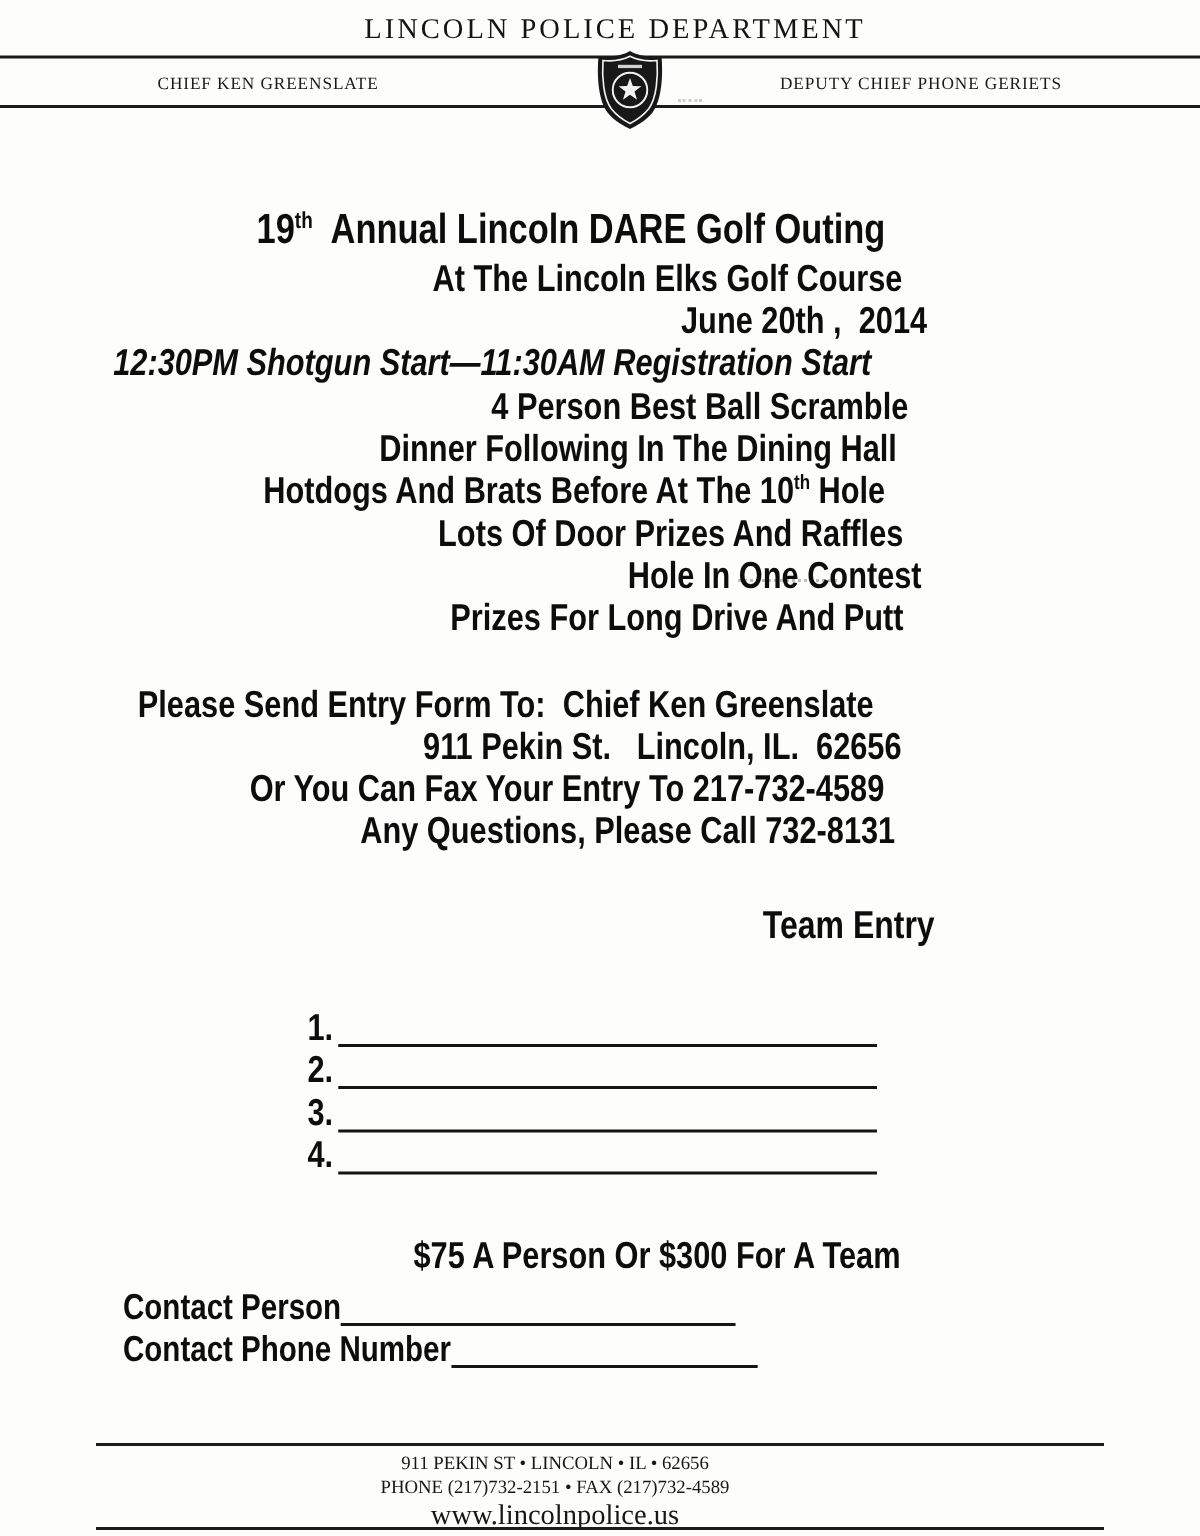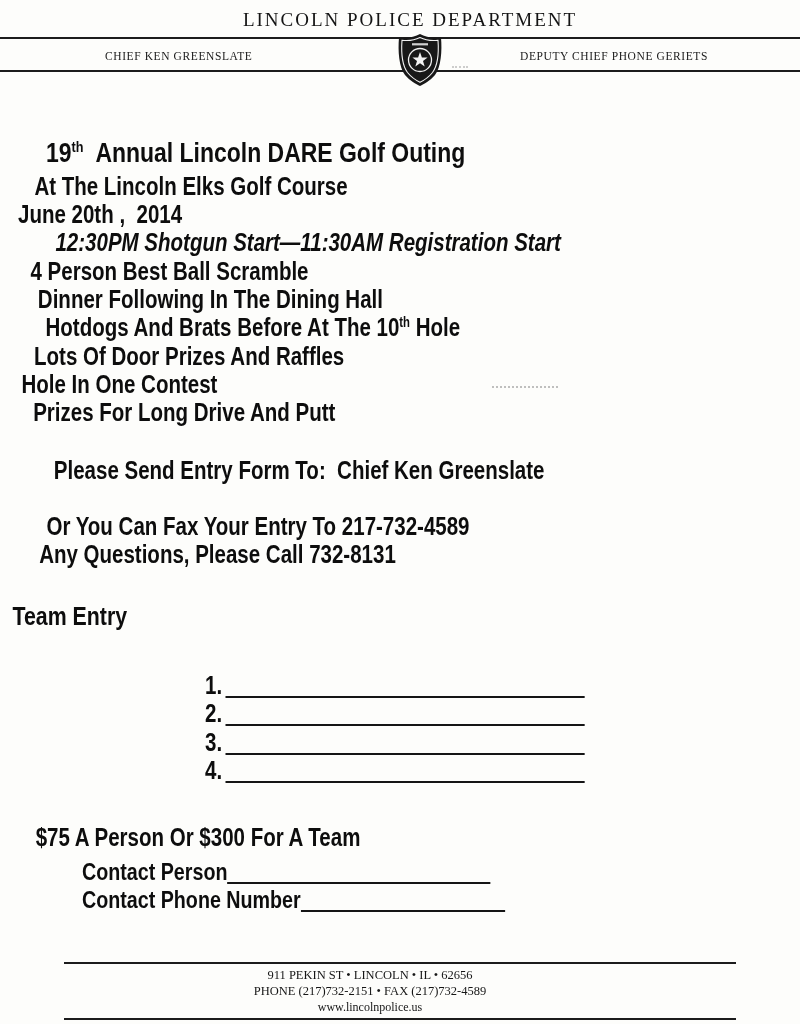--- a/index.html
+++ b/index.html
@@ -5,21 +5,21 @@
   * { margin:0; padding:0; box-sizing:border-box; }
   html,body { background:#e9e9e9; }
   .page {
     position:relative; width:800px; height:1024px; margin:0 auto;
     background:#fdfdfb; color:#121212; overflow:hidden;
     font-family:"Liberation Serif", serif;
   }
   .abs { position:absolute;padding-left:20px; }
   .rule { border-top:2px solid #1c1c1c; height:0; }
   .headline { font-family:"Liberation Sans", sans-serif; font-weight:bold; color:#0d0d0d; }
-  .line { position:absolute; left:0; width:636px; text-align:left; line-height:1.08; }
+  .line { position:absolute; left:0; width:636px; text-align:right; line-height:1.08; }
   .cond { display:inline-block; transform:scaleX(0.82); transform-origin:50% 50%; white-space:pre; }
   sup { font-size:0.55em; }
   .hdr-small { font-size:11.5px; letter-spacing:0.6px; color:#1a1a1a; }
   .entry-row {
     position:absolute; display:flex; align-items:flex-end; height:30px;
     transform:scaleX(0.82); transform-origin:0 50%;
   }
   .entry-num { font-size:25px; line-height:1; padding-right:4px; }
   .fill-line { flex:1; border-bottom:2.5px solid #151515; height:100%; }
   .contact-label { font-size:24px; line-height:1; white-space:pre; }
@@ -81,20 +81,23 @@
   <div class="line headline" style="top:371px; font-size:25px;">
     <span class="cond">Hole In One Contest</span>
   </div>
   <div class="line headline" style="top:457px; font-size:25px;">
     <span class="cond">Please Send Entry Form To:  Chief Ken Greenslate</span>
   </div>
 
   <div class="line headline" style="top:399px; font-size:25px;">
     <span class="cond">Prizes For Long Drive And Putt</span>
   </div>
+  <div class="line headline" style="top:485px; font-size:25px;">
+    <span class="cond">911 Pekin St.   Lincoln, IL.  62656</span>
+  </div>
   <div class="line headline" style="top:513px; font-size:25px;">
     <span class="cond">Or You Can Fax Your Entry To 217-732-4589</span>
   </div>
   <div class="line headline" style="top:541px; font-size:25px;">
     <span class="cond">Any Questions, Please Call 732-8131</span>
   </div>
 
   <div class="line headline" style="top:602px; font-size:26px;">
     <span class="cond">Team Entry</span>
   </div>
@@ -125,16 +128,16 @@
     <span class="fill-line"></span>
   </div>
   <div class="entry-row headline" style="top:882px; left:82px; width:516px;">
     <span class="contact-label">Contact Phone Number</span>
     <span class="fill-line"></span>
   </div>
 
   <div class="abs rule" style="top:962px; left:64px; width:672px;"></div>
   <div class="footer-text" style="top:968px; font-size:12.5px;">911 PEKIN ST • LINCOLN • IL • 62656</div>
   <div class="footer-text" style="top:984px; font-size:12.5px;">PHONE (217)732-2151 • FAX (217)732-4589</div>
-  <div class="footer-text" style="top:1000px; font-size:12px;">www.lincolnpolice.us</div>
+  <div class="footer-text" style="top:1000px; font-size:19px;">www.lincolnpolice.us</div>
   <div class="abs rule" style="top:1018px; left:64px; width:672px;"></div>
 
 </div>
 
 </body></html>

